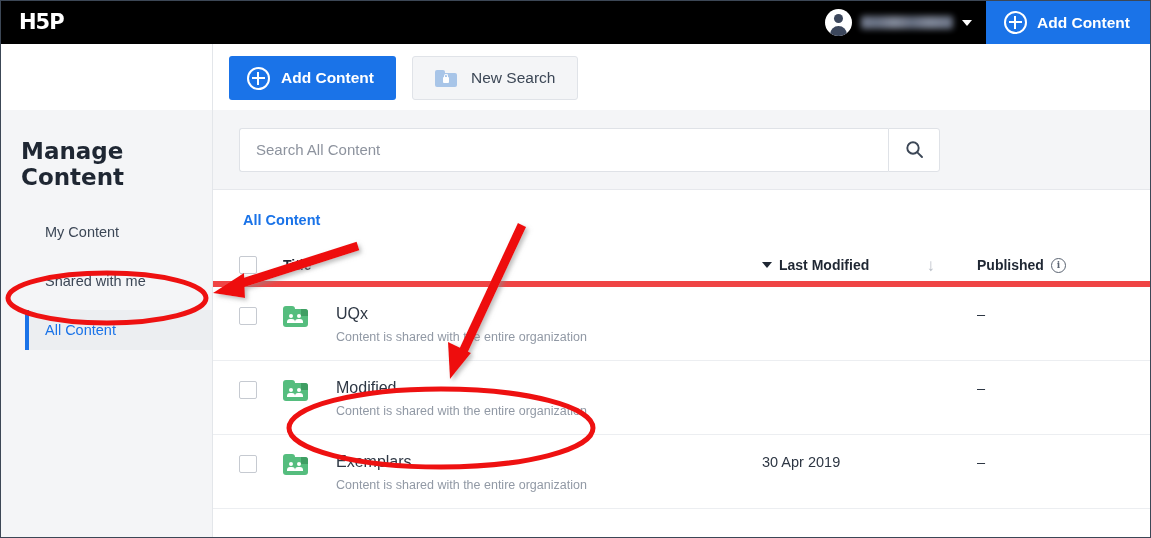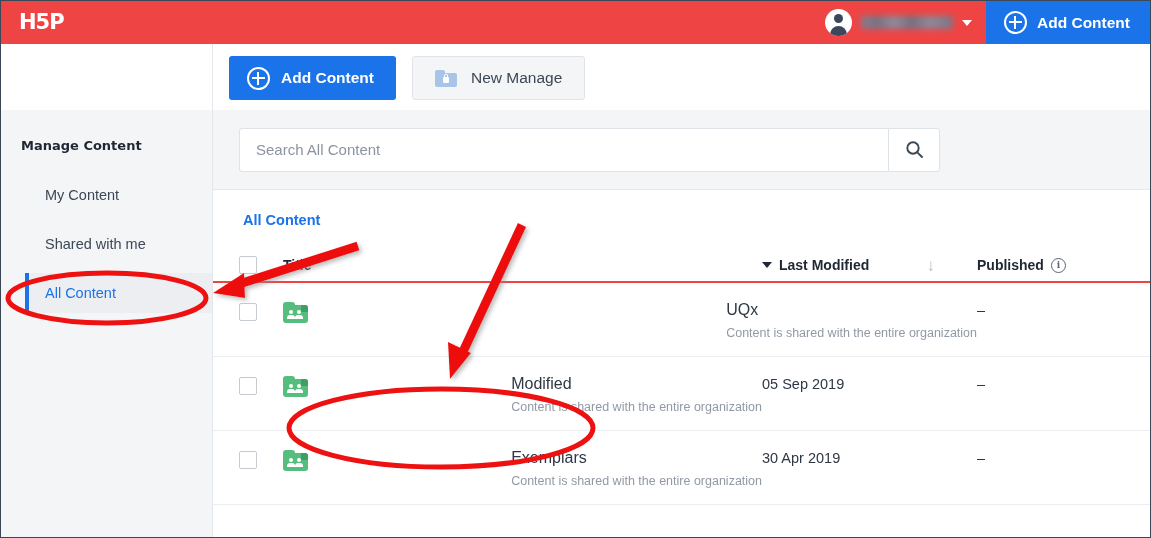--- a/index.html
+++ b/index.html
@@ -22,21 +22,21 @@
     border: 1px solid #3c4756;
     overflow: hidden;
     background: #ffffff;
   }
 
   
   .topbar {
     position: absolute;
     top: 0; left: 0; right: 0;
     height: 43px;
-    background: #ef4444;
+    background: #000000;
     display: flex;
     align-items: center;
   }
   .logo {
     margin-left: 18px;
     color: #ffffff;
     font-size: 21px;
     font-weight: bold;
     letter-spacing: -1px;
     font-family: "DejaVu Sans", sans-serif;
@@ -211,21 +211,21 @@
     position: absolute;
     top: 109px; left: 0;
     width: 212px;
     bottom: 0;
     background: #f4f5f7;
     border-right: 1px solid #e3e6ea;
     box-sizing: border-box;
   }
   .sidebar-title {
     margin: 28px 0 0 20px;
-    font-size: 13px;
+    font-size: 23px;
     font-weight: bold;
     color: #1f2733;
     font-family: "DejaVu Sans", sans-serif;
   }
   .sidebar-list { margin-top: 22px; margin-left: 24px; }
   .sidebar-item {
     position: relative;
     height: 40px;
     display: flex;
     align-items: center;
@@ -301,21 +301,21 @@
     font-weight: bold;
     color: #1a73e8;
     cursor: pointer;
     display: inline-block;
   }
   .table { margin-top: 20px; }
   .thead {
     display: flex;
     align-items: center;
     height: 32px;
-    border-bottom: 2px solid #ef4444;
+    border-bottom: 6px solid #ef4444;
     padding: 0 0 0 26px;
   }
   .col-check { width: 44px; flex: none; display: flex; align-items: center; }
   .col-title { flex: 1 1 auto; }
   .col-modified { width: 215px; flex: none; display: flex; align-items: center; }
   .col-published { width: 173px; flex: none; }
   .th-text {
     font-size: 14px;
     font-weight: bold;
     color: #1f2733;
@@ -361,21 +361,21 @@
   }
   .row {
     display: flex;
     align-items: flex-start;
     height: 74px;
     border-bottom: 1px solid #eceef1;
     padding: 18px 0 0 26px;
     box-sizing: border-box;
   }
   .row .col-check { padding-top: 2px; }
-  .title-cell { display: flex; gap: 12px; justify-content: space-between; }
+  .title-cell { display: flex; gap: 28px; }
   .folder-people-icon {
     width: 25px; height: 21px;
     position: relative;
     flex: none;
     margin-top: 1px;
   }
   .folder-people-icon .fb {
     position: absolute;
     left: 0; top: 3px;
     width: 25px; height: 18px;
@@ -471,21 +471,21 @@
         <span>Add Content</span>
       </div>
 
       <div class="btn-secondary">
         <span class="folder-lock-icon">
           <span class="f-tab"></span>
             <span class="f-body"></span>
           <span class="f-shackle"></span>
             <span class="f-lock"></span>
         </span>
-        <span>New Manage</span>
+        <span>New Search</span>
       </div>
     </div>
   </div>
 
   <div class="sidebar">
     <div class="sidebar-title">Manage Content</div>
     <div class="sidebar-list">
       <div class="sidebar-item">
         <span>My Content</span>
       </div>
@@ -582,23 +582,20 @@
                 <span class="p2"></span>
                 <span class="b1"></span>
                 <span class="b2"></span>
             </span>
             <span>
               <div class="title-text">Modified</div>
               <div class="subtitle-text">Content is shared with the entire organization</div>
             </span>
           </div>
         </div>
-        <div class="col-modified">
-          <span class="cell-text">05 Sep 2019</span>
-        </div>
         <div class="col-published">
           <span class="cell-dash">–</span>
         </div>
       </div>
 
       <div class="row">
         <div class="col-check">
           <span class="checkbox"></span>
         </div>
         <div class="col-title">

